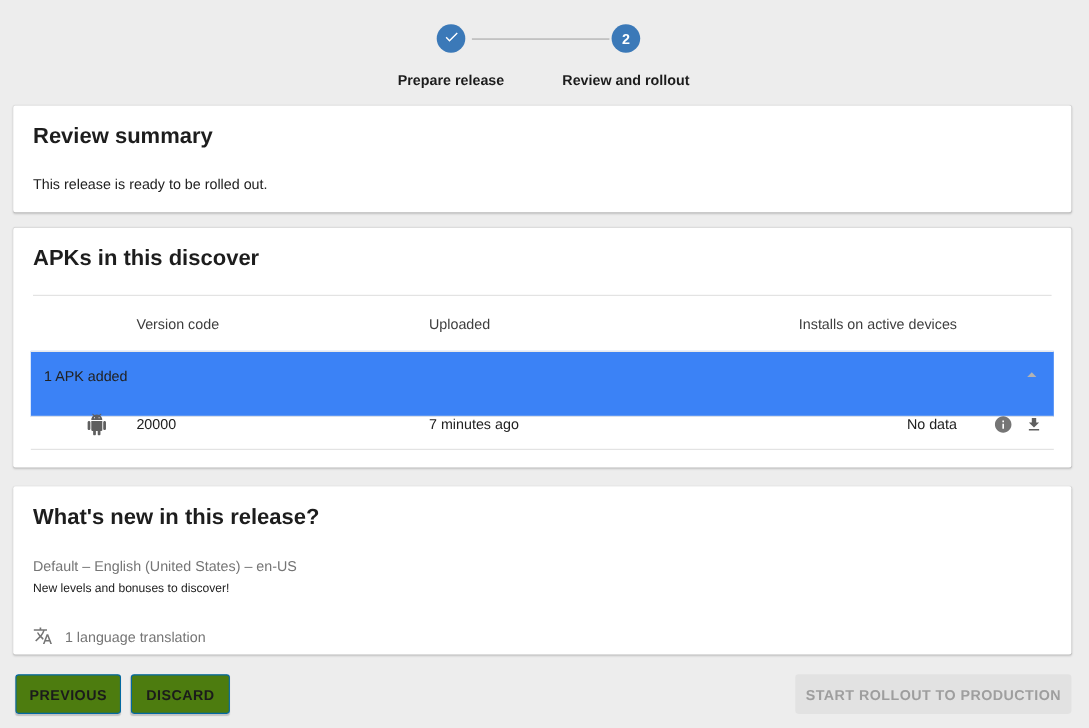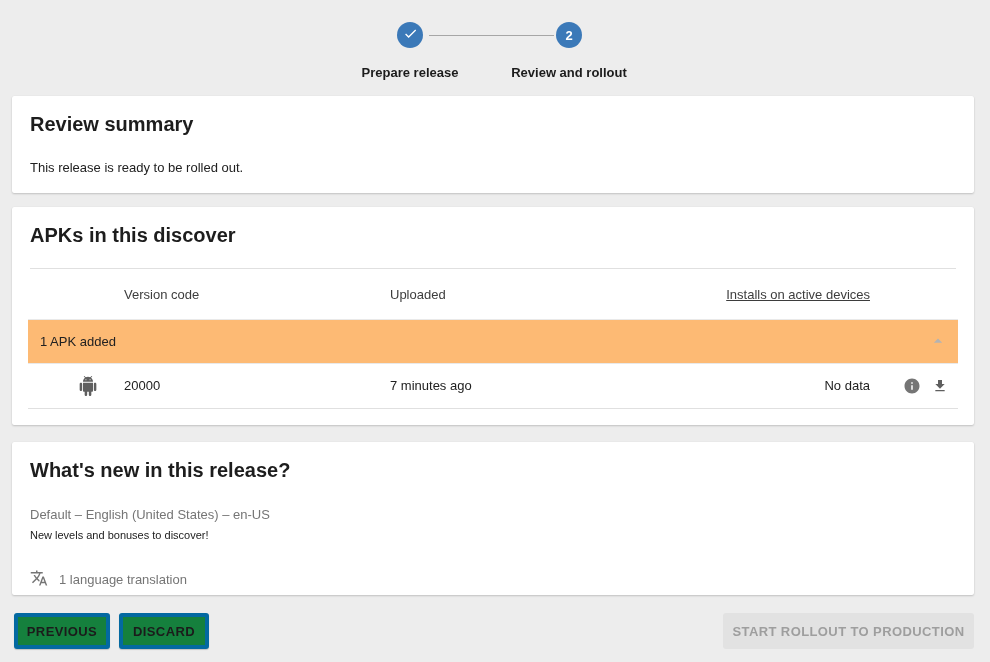--- a/index.html
+++ b/index.html
@@ -58,25 +58,25 @@
   .card-apks { top: 207px; height: 218px; }
   .card-apks h2 { position: absolute; top: 18px; left: 18px; }
   .apk-thead {
     position: absolute; top: 61px; left: 18px; right: 18px; height: 51px;
     border-top: 1px solid #e0e0e0;
     font-size: 13px; color: #3d3d3d;
   }
   .apk-thead span { position: absolute; top: 0; line-height: 51px; white-space: nowrap; }
   .th-version  { left: 94px; }
   .th-uploaded { left: 360px; }
-  .th-installs { right: 86px; text-decoration: underline; }
+  .th-installs { right: 86px; }
 
   .apk-group-row {
-    position: absolute; top: 112px; left: 16px; right: 16px; height: 45px;
-    background: #fdba74;
+    position: absolute; top: 112px; left: 16px; right: 16px; height: 60px;
+    background: #3b82f6;
     border-top: 1px solid #e9e9e9; border-bottom: 1px solid #e9e9e9;
     font-size: 13px; color: #212121; cursor: pointer;
   }
   .apk-group-row .group-label { position: absolute; left: 12px; line-height: 43px; }
   .apk-group-row .collapse-icon { position: absolute; right: 10px; top: 11px; }
 
   .apk-row {
     position: absolute; top: 157px; left: 16px; right: 16px; height: 45px;
     border-bottom: 1px solid #e0e0e0; font-size: 13px;
   }
@@ -93,22 +93,22 @@
   .translation-row {
     margin-top: 24px; display: flex; align-items: center; gap: 11px;
     font-size: 13px; color: var(--muted, #757575);
   }
 
   
   .btn {
     position: absolute; top: 613px; height: 36px;
     display: flex; align-items: center; justify-content: center;
     font-family: inherit; font-size: 13px; font-weight: 700; letter-spacing: 0.4px;
-    color: #1b1b1b; background: #15803d;
-    border: 4px solid #0369a1; border-radius: 3px;
+    color: #1b1b1b; background: #4d7c0f;
+    border: 1px solid #0369a1; border-radius: 3px;
     box-shadow: 0 1px 1px rgba(0,0,0,0.18);
     cursor: pointer; white-space: nowrap; padding: 0;
   }
   .btn-previous { left: 14px; width: 96px; }
   .btn-discard  { left: 119px; width: 90px; }
   .btn-start {
     right: 16px; width: 251px;
     background: #e2e2e2; color: #9e9e9e;
     border: none; box-shadow: none; cursor: default;
   }

